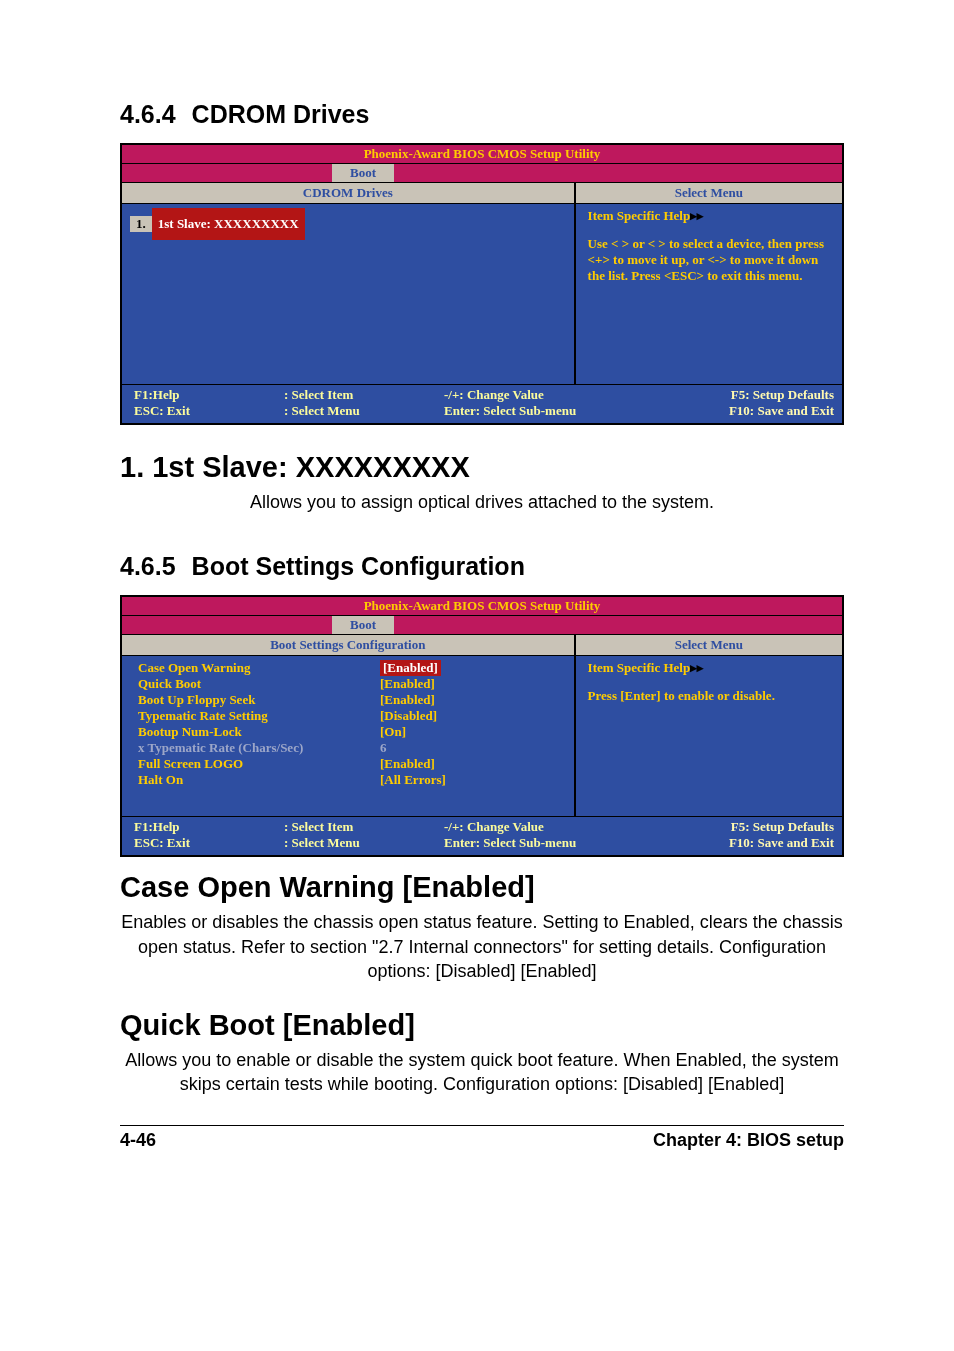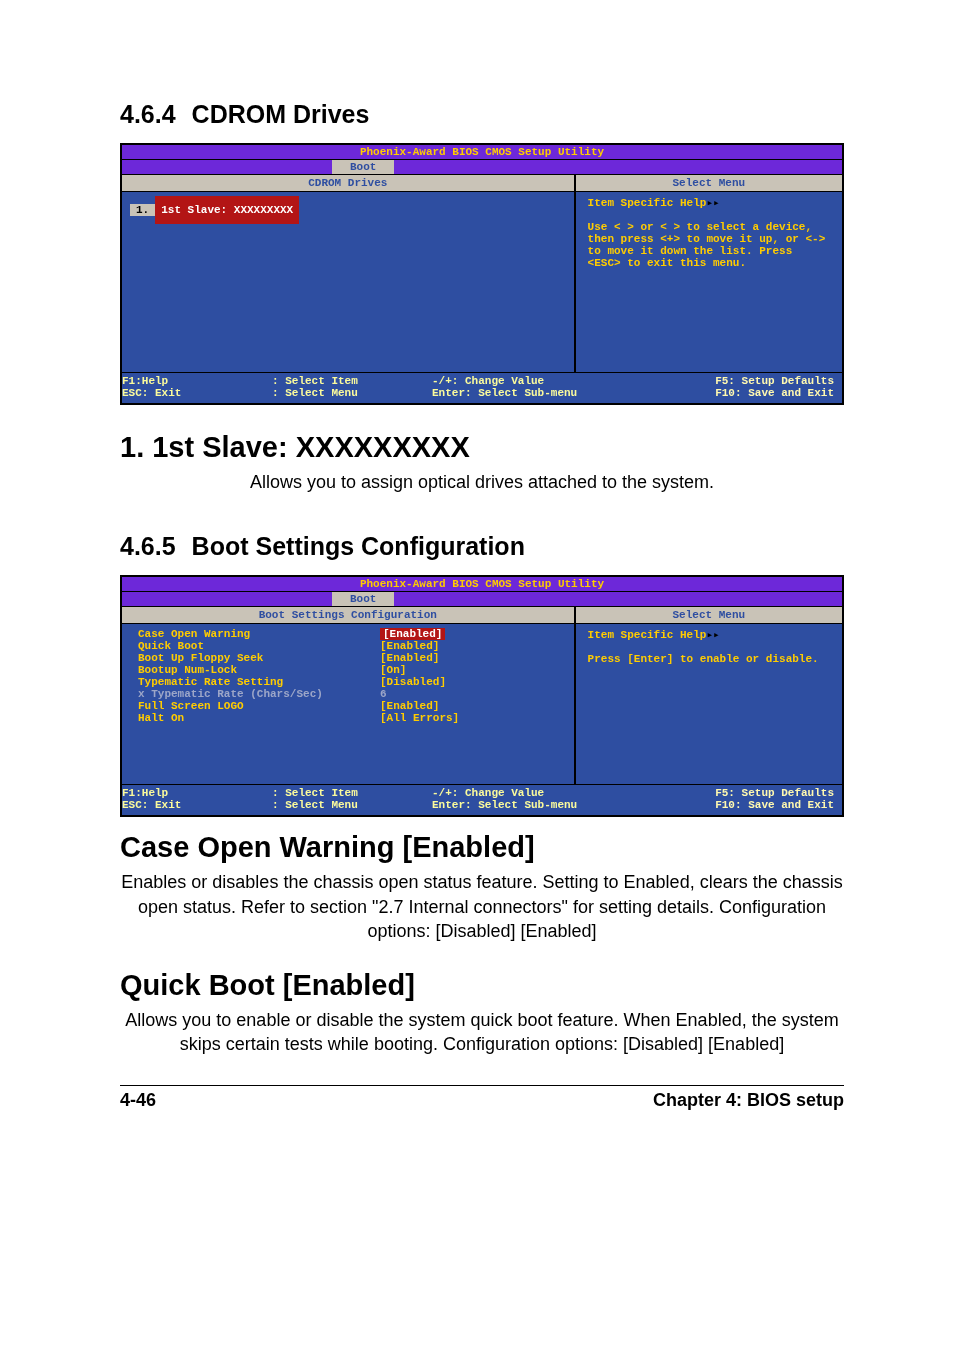--- a/index.html
+++ b/index.html
@@ -1,39 +1,39 @@
 <!DOCTYPE html>
 <html><head>
 <meta charset="utf-8">
 <style>
   * { box-sizing: border-box; margin: 0; padding: 0; }
   body { background: #fff; font-family: Arial, Helvetica, sans-serif; color: #000; width: 954px; padding: 100px 110px 30px 120px; }
   .section-title { font-size: 25px; font-weight: bold; margin-bottom: 14px; }
   .section-title .num { display: inline-block; margin-right: 16px; }
   .sub-title { font-size: 29px; font-weight: bold; margin-top: 26px; }
   .sub-body { font-size: 18px; margin-top: 6px; line-height: 1.35; text-align: center; }
-  .bios-box { border: 2px solid #000; background: #6d28d9; font-family: Liberation Mono, monospace; font-size: 11px; color: #fff; margin-top: 10px; }
+  .bios-box { border: 2px solid #000; background: #be185d; font-family: Liberation Serif, serif; font-size: 13px; color: #fff; margin-top: 10px; }
   .bios-top { text-align: center; color: #ffcc00; padding: 1px 0; font-weight: bold; }
   .bios-tab-row { border-top: 1px solid #000; border-bottom: 1px solid #000; padding: 0; }
   .bios-tab { display: inline-block; background: #c9c3b7; color: #2e4ea1; padding: 1px 18px; margin-left: 210px; font-weight: bold; text-align: right; }
   .bios-cols { display: flex; background: #c9c3b7; }
   .bios-left { flex: 0 0 63%; border-right: 2px solid #000; }
   .bios-right { flex: 1; }
   .bios-col-head { color: #2e4ea1; text-align: center; padding: 2px 0; font-weight: bold; border-bottom: 1px solid #000; background: #c9c3b7; }
   .bios-body-left { background: #2e4ea1; min-height: 180px; padding: 4px 8px; color: #ffcc00; }
   .bios-body-right { background: #2e4ea1; min-height: 180px; padding: 4px 16px 4px 12px; color: #ffcc00; font-weight: bold; }
   .bios-body-right .arrows { color: #000; }
   .bios-row-sel { display: flex; align-items: center; }
   .bios-row-sel .idx { background: #c9c3b7; color: #000; padding: 0 6px; font-weight: bold; }
   .bios-row-sel .txt { background: #b31515; color: #fff; padding: 8px 6px; font-weight: bold; }
   .bios-settings-row { display: flex; white-space: pre; font-weight: bold; }
   .bios-settings-row .sl { flex: 0 0 250px; padding-left: 8px; }
   .bios-settings-row.dim .sl, .bios-settings-row.dim .sv { color: #9ca6c8; }
   .bios-settings-row .sv.sel { background: #b31515; color: #fff; padding: 0 3px; }
-  .bios-footer { display: flex; background: #2e4ea1; color: #fbfb9c; padding: 2px 8px 4px 0; border-top: 1px solid #000; font-weight: bold; justify-content: flex-end; }
+  .bios-footer { display: flex; background: #2e4ea1; color: #fbfb9c; padding: 2px 8px 4px 12px; border-top: 1px solid #000; font-weight: bold; justify-content: flex-end; }
   .bios-footer .fc1 { flex: 0 0 150px; }
   .bios-footer .fc2 { flex: 0 0 160px; }
   .bios-footer .fc3 { flex: 0 0 200px; }
   .bios-footer .fc4 { flex: 1; text-align: right; color: #fff9b0; }
   hr.page-line { border: none; border-top: 1px solid #000; margin-top: 28px; }
   .page-foot { display: flex; justify-content: space-between; font-size: 18px; font-weight: bold; margin-top: 4px; }
   .spacer { height: 12px; }
 </style>
 </head>
 <body>
@@ -86,22 +86,22 @@
   <div class="bios-tab-row">
     <span class="bios-tab">Boot</span>
   </div>
   <div class="bios-cols">
     <div class="bios-left">
       <div class="bios-col-head">Boot Settings Configuration</div>
       <div class="bios-body-left" id="settings-list" style="min-height:160px;">
           <div class="bios-settings-row"><span class="sl">Case Open Warning</span><span class="sv sel">[Enabled]</span></div>
           <div class="bios-settings-row"><span class="sl">Quick Boot</span><span class="sv">[Enabled]</span></div>
           <div class="bios-settings-row"><span class="sl">Boot Up Floppy Seek</span><span class="sv">[Enabled]</span></div>
+          <div class="bios-settings-row"><span class="sl">Typematic Rate Setting</span><span class="sv">[Disabled]</span></div>
           <div class="bios-settings-row"><span class="sl">Bootup Num-Lock</span><span class="sv">[On]</span></div>
-          <div class="bios-settings-row"><span class="sl">Typematic Rate Setting</span><span class="sv">[Disabled]</span></div>
           <div class="bios-settings-row dim"><span class="sl">x Typematic Rate (Chars/Sec)</span><span class="sv">6</span></div>
           <div class="bios-settings-row"><span class="sl">Full Screen LOGO</span><span class="sv">[Enabled]</span></div>
           <div class="bios-settings-row"><span class="sl">Halt On</span><span class="sv">[All Errors]</span></div>
         </div>
     </div>
     <div class="bios-right">
       <div class="bios-col-head">Select Menu</div>
       <div class="bios-body-right" style="min-height:160px;">
         <div><span>Item Specific Help</span><span class="arrows">▸▸</span></div>
         <div class="spacer"></div>

